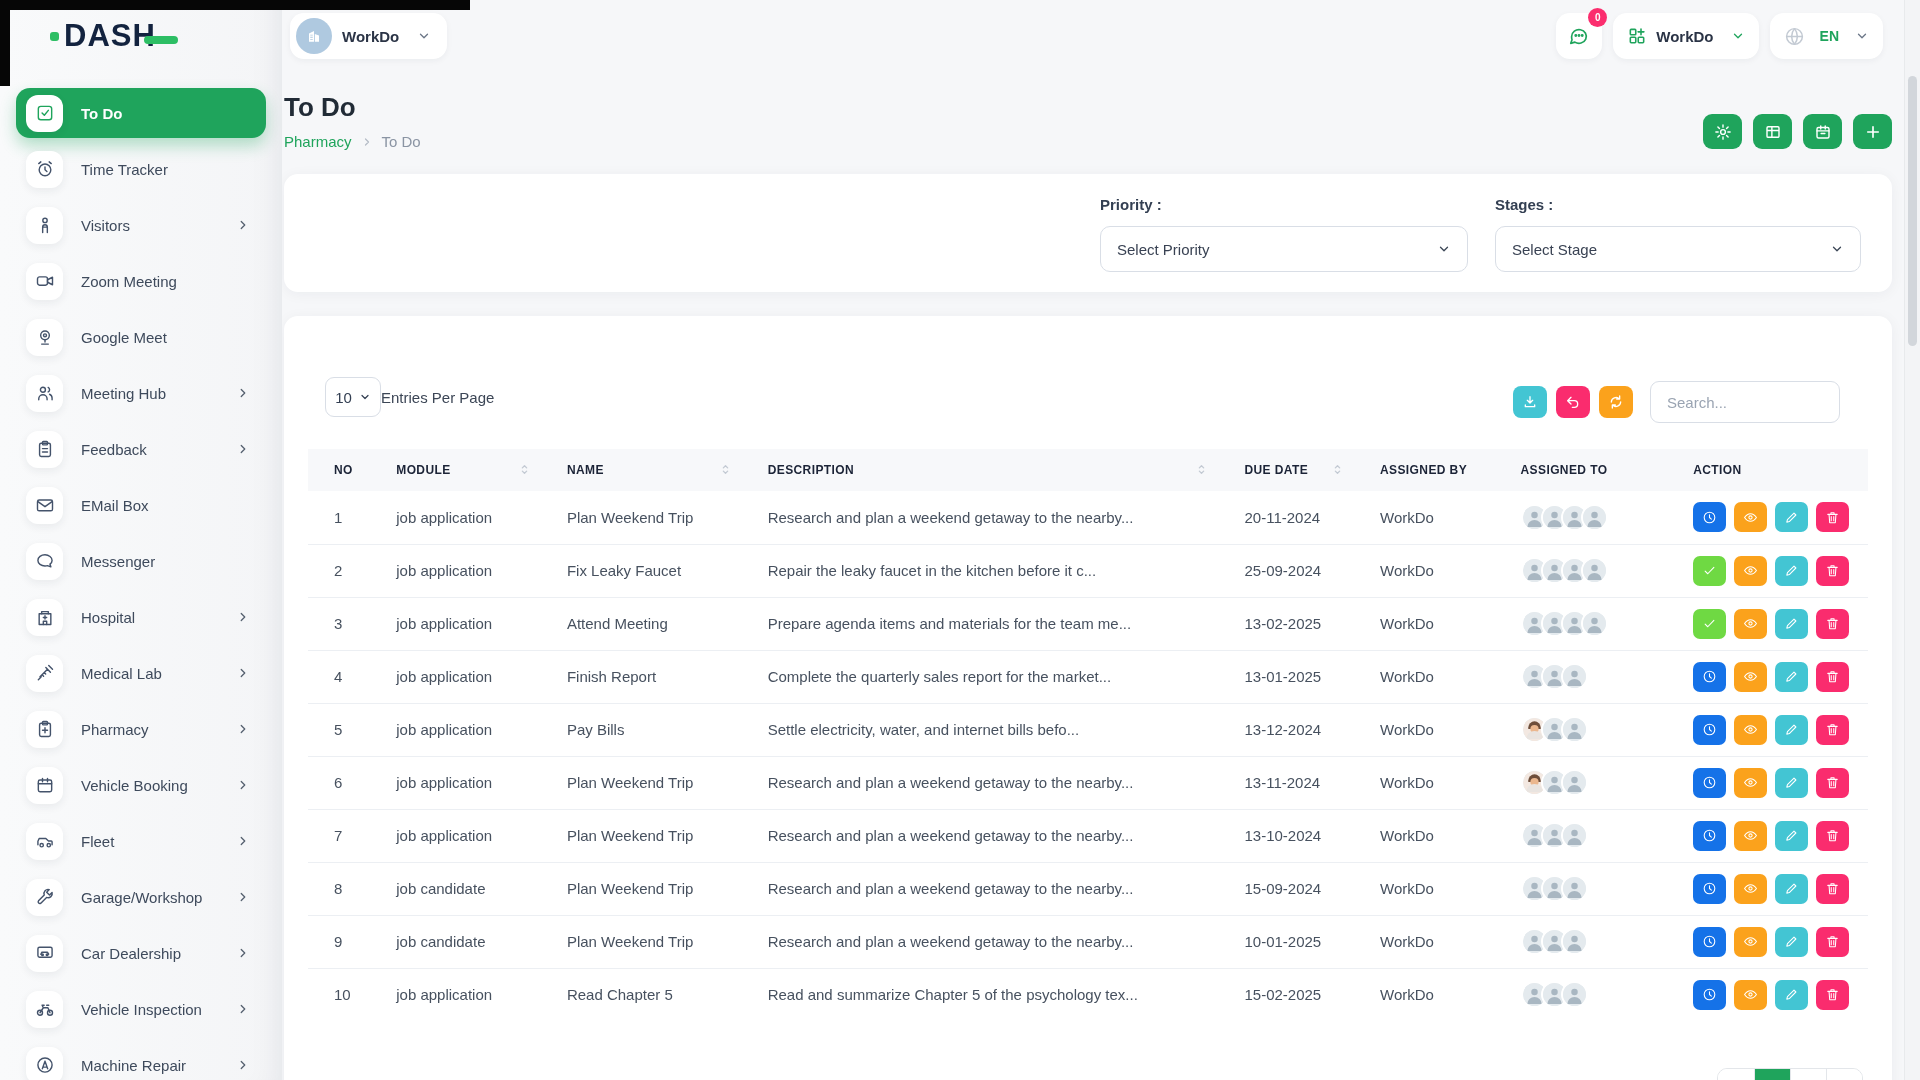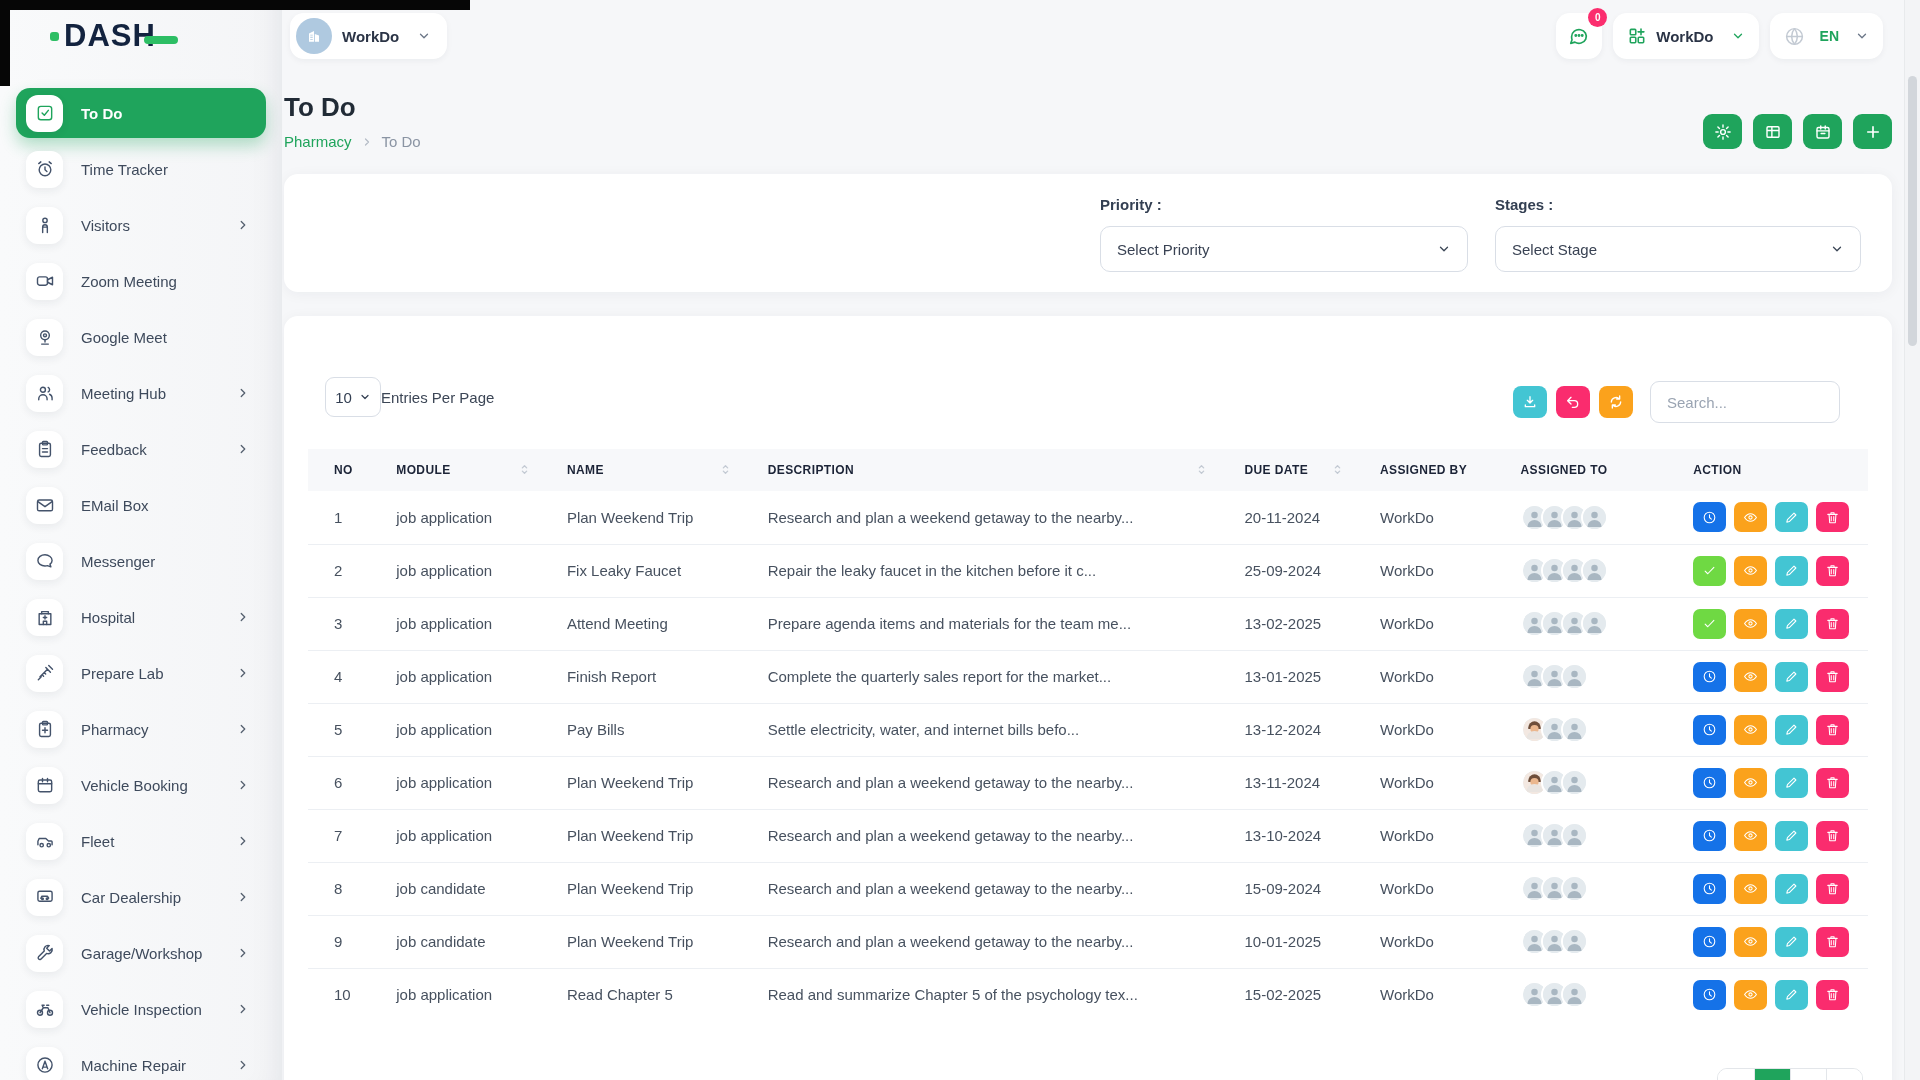--- a/index.html
+++ b/index.html
@@ -269,21 +269,21 @@
         </span>
       </div>
       <div class="side-item">
         <span class="ibox">
           <span class="icon" style="width:20px;height:20px">
             <svg viewBox="0 0 24 24" fill="none" stroke="currentColor" stroke-width="1.7" stroke-linecap="round" stroke-linejoin="round">
               <path d="M4 20l3.5-3.5M6 16.5L15 7.5M13 5.5l5.5 5.5M16.5 3L21 7.5M8.5 14l1.8 1.8M11 11.5l1.8 1.8"></path>
             </svg>
           </span>
         </span>
-        <span class="slabel">Prepare Lab</span>
+        <span class="slabel">Medical Lab</span>
         <span class="icon chev">
           <svg viewBox="0 0 24 24" fill="none" stroke="currentColor" stroke-width="2.2" stroke-linecap="round" stroke-linejoin="round">
             <path d="M9 6l6 6-6 6"></path>
           </svg>
         </span>
       </div>
       <div class="side-item">
         <span class="ibox">
           <span class="icon" style="width:20px;height:20px">
             <svg viewBox="0 0 24 24" fill="none" stroke="currentColor" stroke-width="1.7" stroke-linecap="round" stroke-linejoin="round">
@@ -330,43 +330,43 @@
         <span class="icon chev">
           <svg viewBox="0 0 24 24" fill="none" stroke="currentColor" stroke-width="2.2" stroke-linecap="round" stroke-linejoin="round">
             <path d="M9 6l6 6-6 6"></path>
           </svg>
         </span>
       </div>
       <div class="side-item">
         <span class="ibox">
           <span class="icon" style="width:20px;height:20px">
             <svg viewBox="0 0 24 24" fill="none" stroke="currentColor" stroke-width="1.7" stroke-linecap="round" stroke-linejoin="round">
+              <path d="M20.5 6.5a5 5 0 0 1-6.6 6L7 19.4a2 2 0 0 1-2.8-2.8l6.9-6.9a5 5 0 0 1 6-6.6L14 6.2l3.4 3.4 3.1-3.1z"></path>
+            </svg>
+          </span>
+        </span>
+        <span class="slabel">Garage/Workshop</span>
+        <span class="icon chev">
+          <svg viewBox="0 0 24 24" fill="none" stroke="currentColor" stroke-width="2.2" stroke-linecap="round" stroke-linejoin="round">
+            <path d="M9 6l6 6-6 6"></path>
+          </svg>
+        </span>
+      </div>
+      <div class="side-item">
+        <span class="ibox">
+          <span class="icon" style="width:20px;height:20px">
+            <svg viewBox="0 0 24 24" fill="none" stroke="currentColor" stroke-width="1.7" stroke-linecap="round" stroke-linejoin="round">
               <rect x="3.5" y="5" width="17" height="12" rx="2"></rect>
               <path d="M7 13.5l1.3-2.5h6.5l1.6 2.5"></path>
               <circle cx="9" cy="14" r="1"></circle>
               <circle cx="14.5" cy="14" r="1"></circle>
             </svg>
           </span>
         </span>
         <span class="slabel">Car Dealership</span>
-        <span class="icon chev">
-          <svg viewBox="0 0 24 24" fill="none" stroke="currentColor" stroke-width="2.2" stroke-linecap="round" stroke-linejoin="round">
-            <path d="M9 6l6 6-6 6"></path>
-          </svg>
-        </span>
-      </div>
-      <div class="side-item">
-        <span class="ibox">
-          <span class="icon" style="width:20px;height:20px">
-            <svg viewBox="0 0 24 24" fill="none" stroke="currentColor" stroke-width="1.7" stroke-linecap="round" stroke-linejoin="round">
-              <path d="M20.5 6.5a5 5 0 0 1-6.6 6L7 19.4a2 2 0 0 1-2.8-2.8l6.9-6.9a5 5 0 0 1 6-6.6L14 6.2l3.4 3.4 3.1-3.1z"></path>
-            </svg>
-          </span>
-        </span>
-        <span class="slabel">Garage/Workshop</span>
         <span class="icon chev">
           <svg viewBox="0 0 24 24" fill="none" stroke="currentColor" stroke-width="2.2" stroke-linecap="round" stroke-linejoin="round">
             <path d="M9 6l6 6-6 6"></path>
           </svg>
         </span>
       </div>
       <div class="side-item">
         <span class="ibox">
           <span class="icon" style="width:20px;height:20px">
             <svg viewBox="0 0 24 24" fill="none" stroke="currentColor" stroke-width="1.7" stroke-linecap="round" stroke-linejoin="round">

